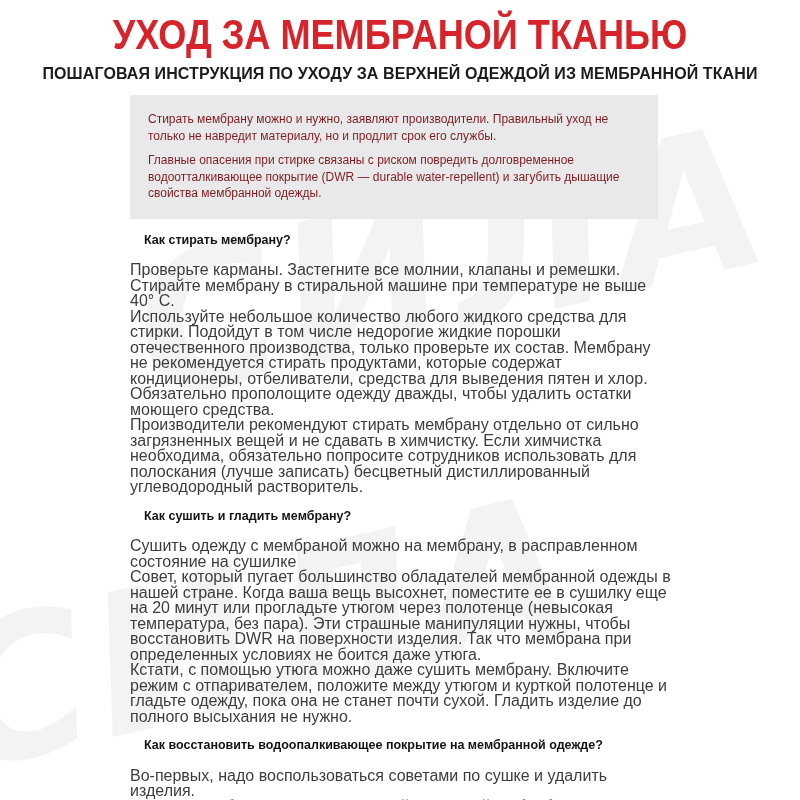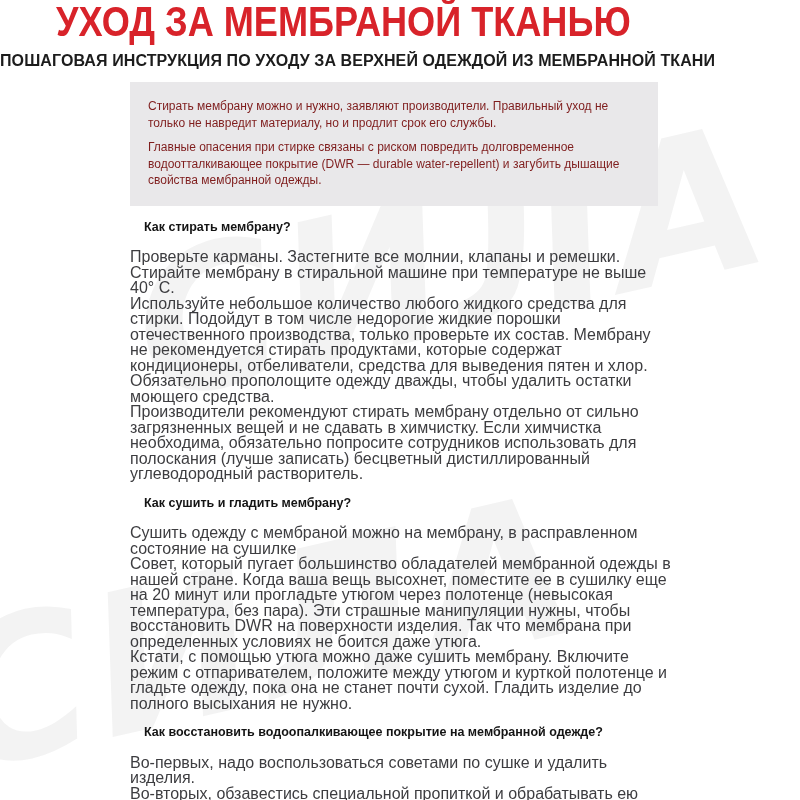--- a/index.html
+++ b/index.html
@@ -22,21 +22,21 @@
     letter-spacing: 6px;
     color: rgba(40, 40, 40, 0.055);
     white-space: nowrap;
     pointer-events: none;
     z-index: 0;
     user-select: none;
   }
   .wm1 { left: 130px; top: 150px; transform: rotate(-13deg); }
   .wm2 { left: -60px; top: 520px; transform: rotate(-13deg); }
   
-  .header { position: relative; z-index: 1; }
+  .header { position: relative; z-index: 1; text-align: center; padding-top: 13px; }
   .title {
     margin: 0;
     font-size: 42px;
     line-height: 44px;
     font-weight: bold;
     color: #d8232a;
     letter-spacing: 0px;
     transform: scaleX(0.86);
     transform-origin: 50% 50%;
     white-space: nowrap;

